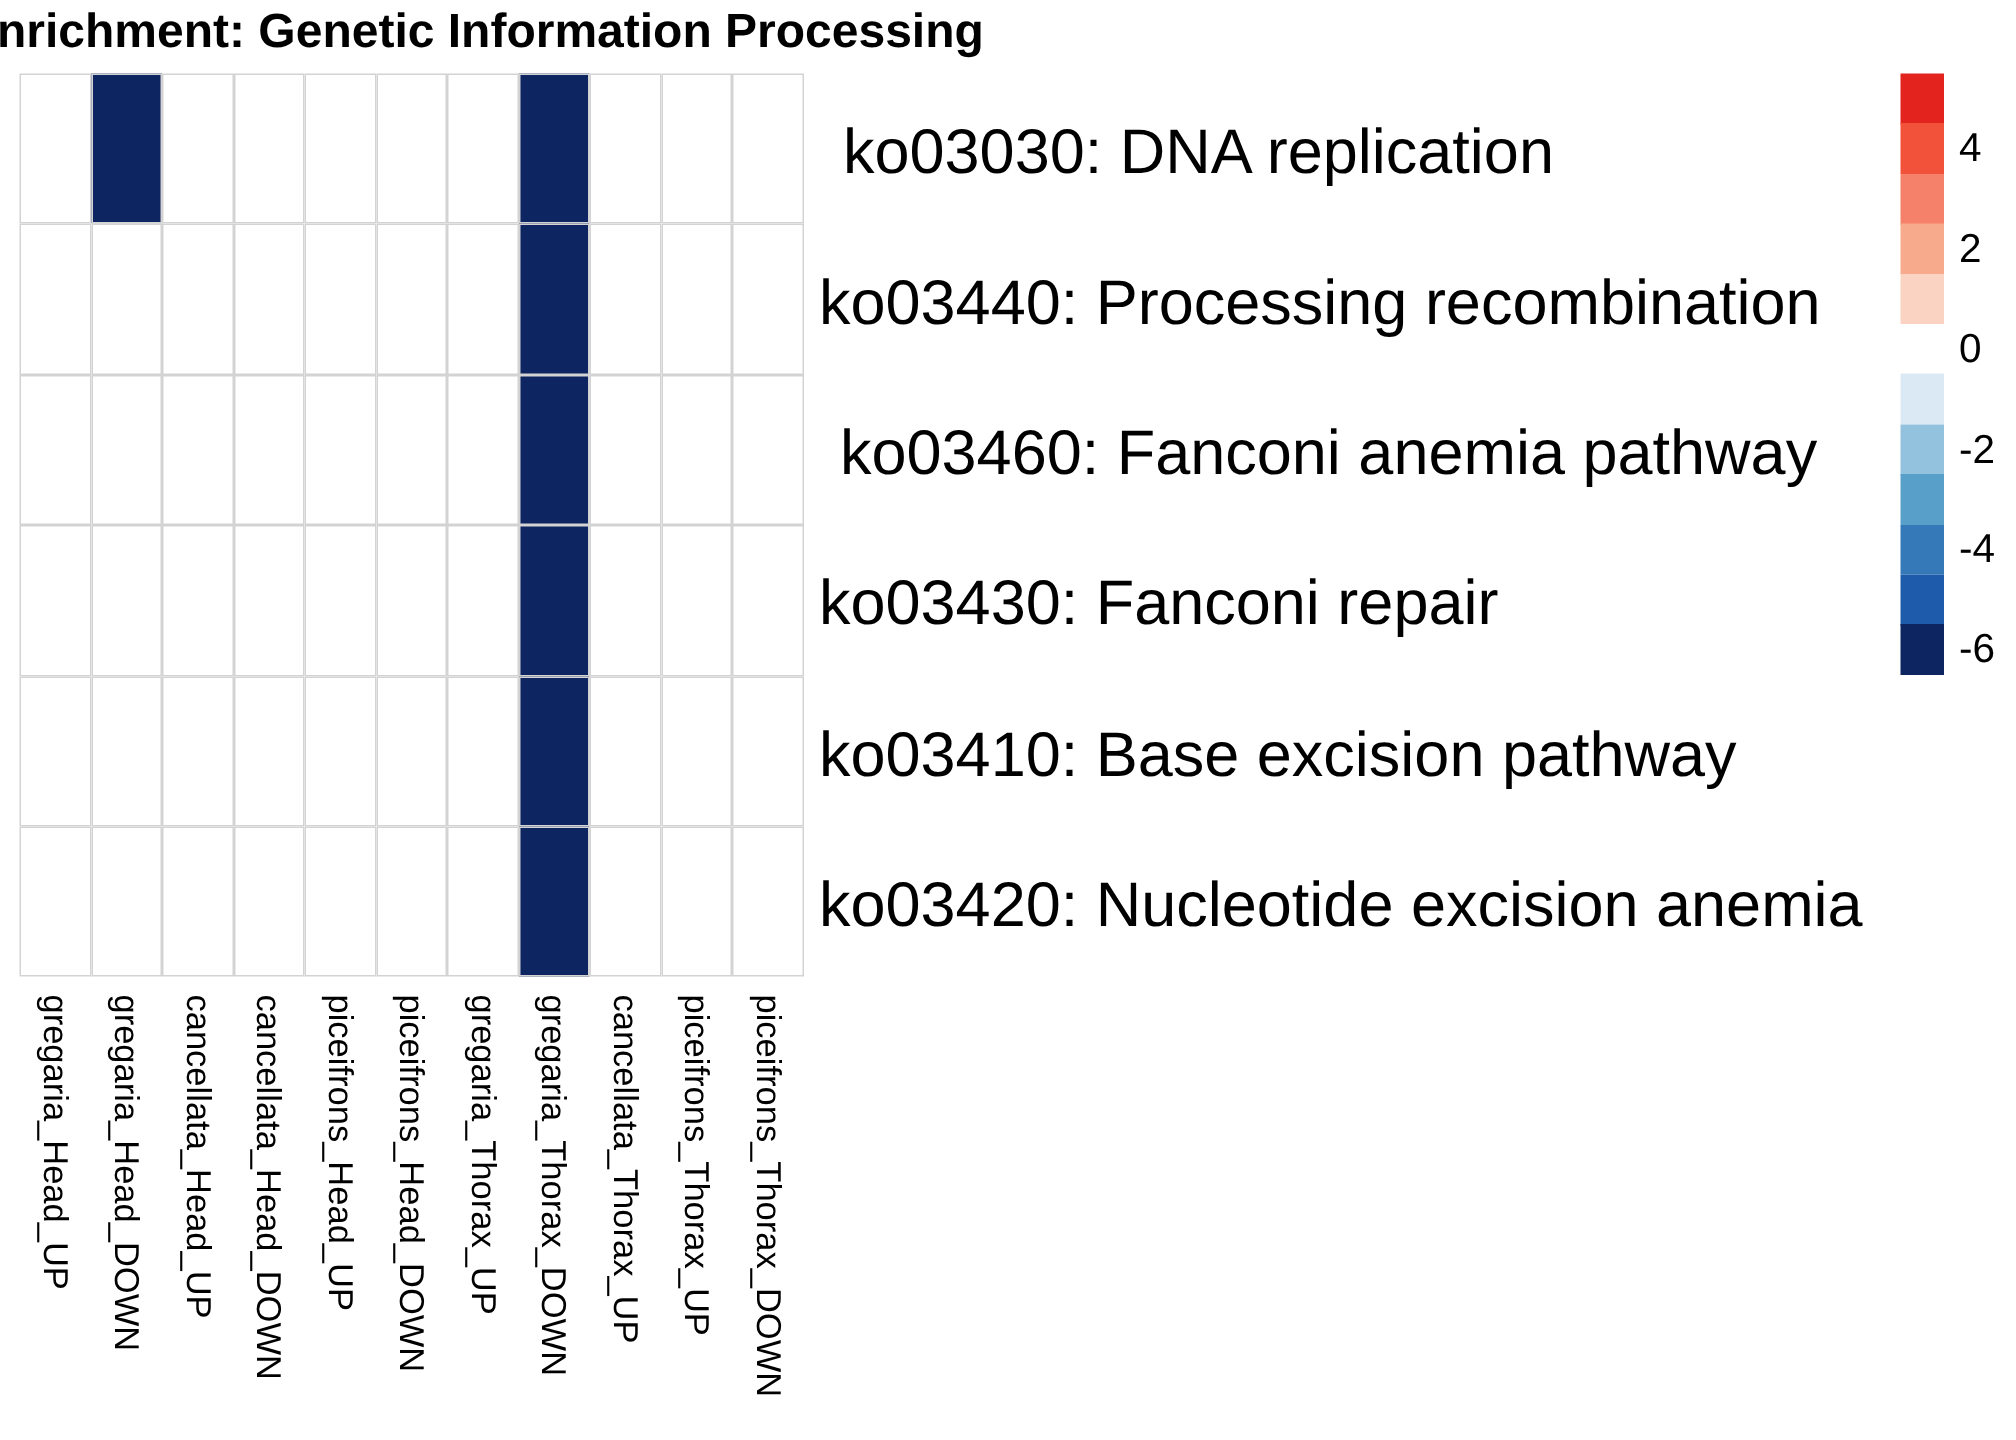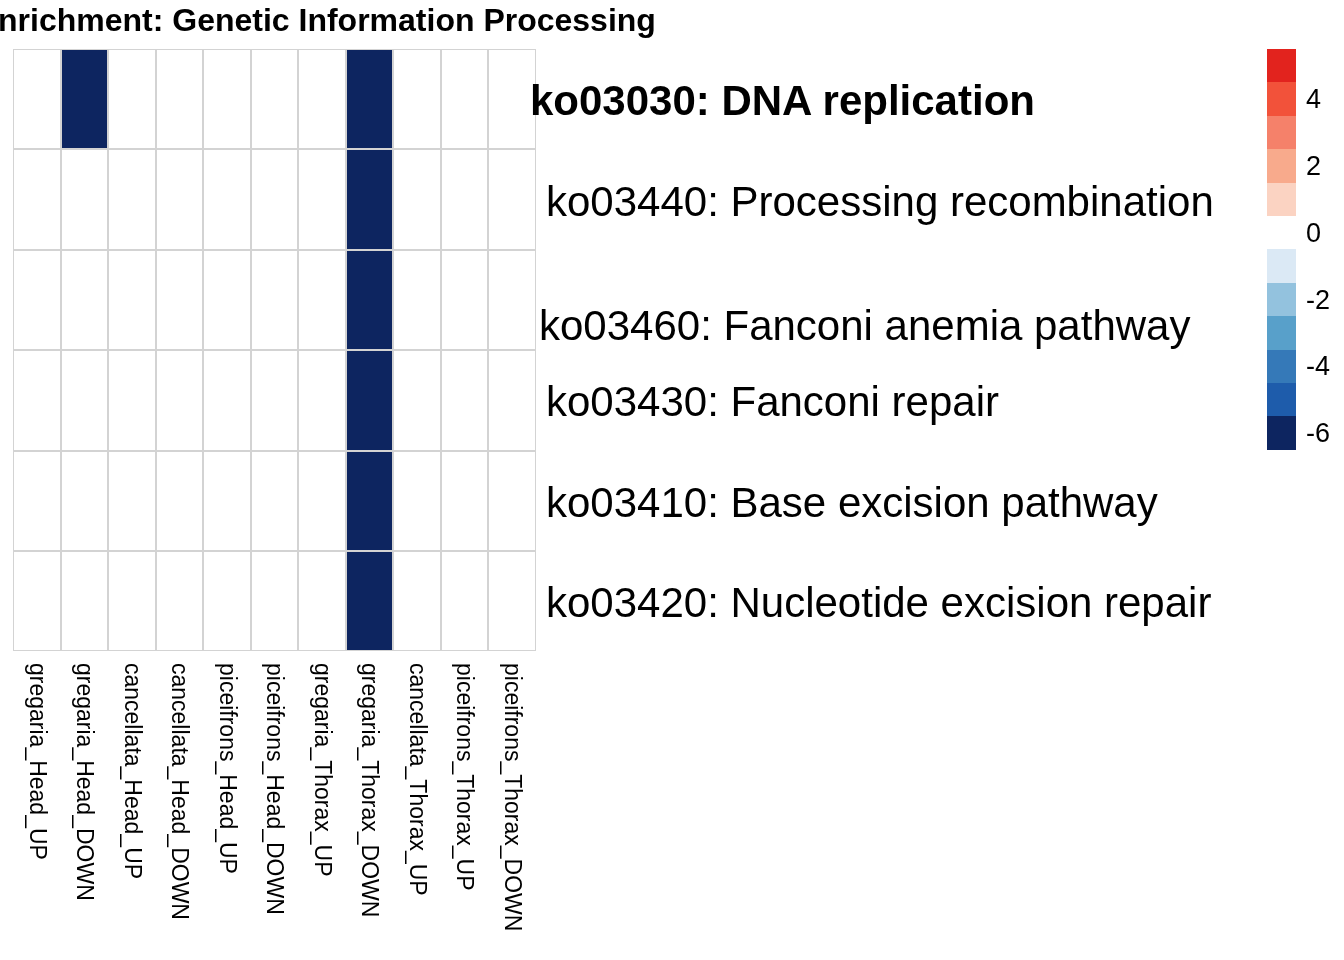--- a/index.html
+++ b/index.html
@@ -84,26 +84,26 @@
       <div class="cell" style="left: 155.5px; top: 551px; width: 47.5px; height: 100.4px; background: rgb(255, 255, 255);"></div>
       <div class="cell" style="left: 203px; top: 551px; width: 47.5px; height: 100.4px; background: rgb(255, 255, 255);"></div>
       <div class="cell" style="left: 250.5px; top: 551px; width: 47.5px; height: 100.4px; background: rgb(255, 255, 255);"></div>
       <div class="cell" style="left: 298px; top: 551px; width: 47.5px; height: 100.4px; background: rgb(255, 255, 255);"></div>
       <div class="cell" style="left: 345.5px; top: 551px; width: 47.5px; height: 100.4px; background: rgb(13, 37, 96);"></div>
       <div class="cell" style="left: 393px; top: 551px; width: 47.5px; height: 100.4px; background: rgb(255, 255, 255);"></div>
       <div class="cell" style="left: 440.5px; top: 551px; width: 47.5px; height: 100.4px; background: rgb(255, 255, 255);"></div>
       <div class="cell" style="left: 488px; top: 551px; width: 47.5px; height: 100.4px; background: rgb(255, 255, 255);"></div>
     </div>
   <div id="rowLabels">
-      <div class="rowlab" style="left: 530px; top: 101.2px; font-weight: bold;">ko03030: DNA replication</div>
+      <div class="rowlab" style="left: 562px; top: 101.2px;">ko03030: DNA replication</div>
       <div class="rowlab" style="left: 546px; top: 201.6px;">ko03440: Processing recombination</div>
-      <div class="rowlab" style="left: 539px; top: 302px; margin-top: 24px;">ko03460: Fanconi anemia pathway</div>
+      <div class="rowlab" style="left: 560px; top: 302px;">ko03460: Fanconi anemia pathway</div>
       <div class="rowlab" style="left: 546px; top: 402.4px;">ko03430: Fanconi repair</div>
       <div class="rowlab" style="left: 546px; top: 502.8px;">ko03410: Base excision pathway</div>
-      <div class="rowlab" style="left: 546px; top: 603.2px;">ko03420: Nucleotide excision repair</div>
+      <div class="rowlab" style="left: 546px; top: 603.2px;">ko03420: Nucleotide excision anemia</div>
     </div>
   <div id="colLabels">
       <div class="collab" style="left: 36.75px; top: 663px;">gregaria_Head_UP</div>
       <div class="collab" style="left: 84.25px; top: 663px;">gregaria_Head_DOWN</div>
       <div class="collab" style="left: 131.75px; top: 663px;">cancellata_Head_UP</div>
       <div class="collab" style="left: 179.25px; top: 663px;">cancellata_Head_DOWN</div>
       <div class="collab" style="left: 226.75px; top: 663px;">piceifrons_Head_UP</div>
       <div class="collab" style="left: 274.25px; top: 663px;">piceifrons_Head_DOWN</div>
       <div class="collab" style="left: 321.75px; top: 663px;">gregaria_Thorax_UP</div>
       <div class="collab" style="left: 369.25px; top: 663px;">gregaria_Thorax_DOWN</div>

